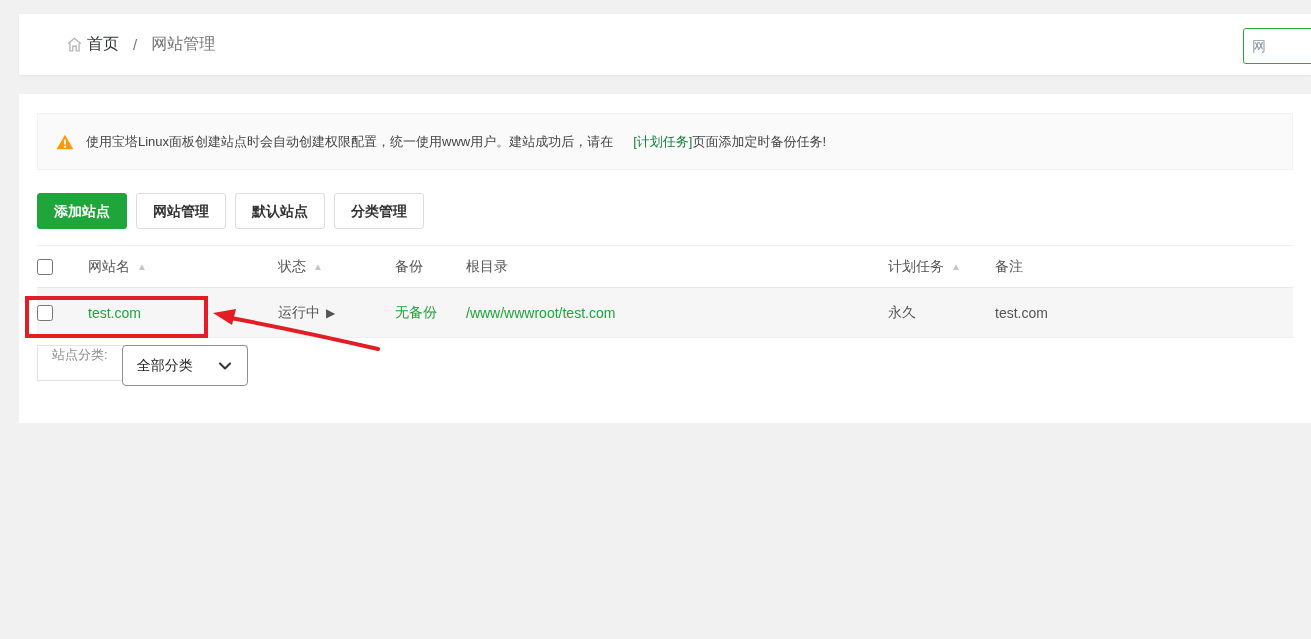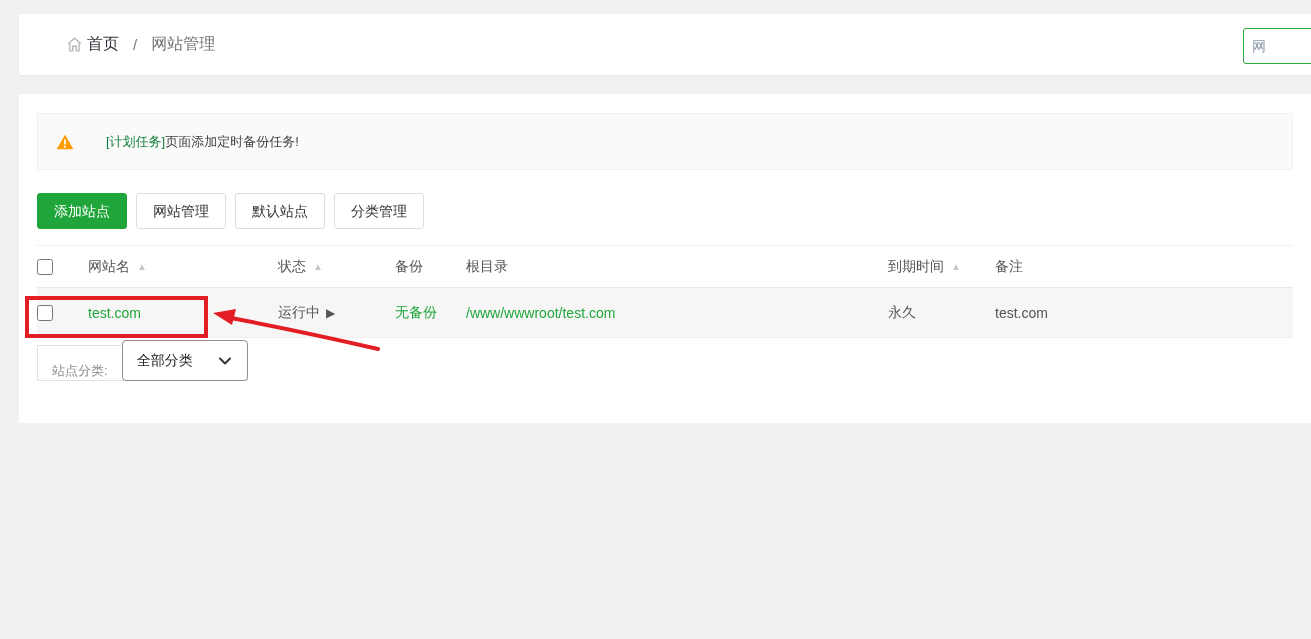--- a/index.html
+++ b/index.html
@@ -42,21 +42,21 @@
   .alert {
     position:absolute; left:18px; right:18px; top:19px; height:57px;
     background:#fafafa; border:1px solid #f2f2f2;
     display:flex; align-items:center; padding-left:18px;
     font-size:13px; color:#444;
   }
   .alert .warn-ic { width:18px; height:16px; margin-right:12px; flex:0 0 auto; }
   .alert a { color:#15803d; text-decoration:none;margin-left:20px; }
 
   
-  .toolbar { position:absolute; left:18px; top:99px; height:28px; display:flex; }
+  .toolbar { position:absolute; left:18px; top:99px; height:28px; display:flex;font-weight:bold; }
   .btn {
     height:36px; line-height:34px; padding:0 16px; margin-right:9px;
     font-size:14px; border-radius:3px; cursor:pointer;
     background:#fff; border:1px solid #ddd; color:#333;
     display:inline-block;
   }
   .btn.primary { background:#20a53a; border:1px solid #20a53a; color:#fff; }
 
   
   .site-table {
@@ -71,21 +71,21 @@
   .sort-ic { color:#c6c6c6; font-size:10px; margin-left:7px; vertical-align:1px; }
   .cb { width:16px; height:16px; accent-color:#fff; vertical-align:middle; }
   .green { color:#20a53a; }
   .grey  { color:#9a9a9a; }
   .site-link { color:#20a53a; text-decoration:none; }
   .play-ic { font-size:12px; margin-left:6px; }
 
   
   .filter-group {
     position:absolute; left:18px; top:251px; height:36px;
-    display:flex; align-items:flex-end;
+    display:flex; align-items:flex-start;
     border:1px solid #e3e3e3; background:#fff;
   }
   .filter-group .flabel { color:#8d8d8d; font-size:13px; padding:0 14px; }
   .filter-select {
     height:41px; margin:-1px -1px -1px 0;
     border:1px solid #8f8f8f; border-radius:4px; background:#fff;
     display:flex; align-items:center; padding:0 12px 0 14px;
     font-size:14px; color:#222; min-width:126px; cursor:pointer;
   }
   .filter-select .sel-txt { margin-right:26px; }
@@ -119,20 +119,21 @@
 <div class="panel">
 
   <div class="alert">
     <span class="warn-ic">
       <svg viewBox="0 0 20 18" width="18" height="16">
         <path d="M10 0.8 L19.4 17.2 H0.6 Z" fill="#ff9b00"></path>
         <rect x="9" y="6" width="2" height="6" rx="1" fill="#fff"></rect>
         <circle cx="10" cy="14.4" r="1.2" fill="#fff"></circle>
       </svg>
     </span>
+    <span>使用宝塔Linux面板创建站点时会自动创建权限配置，统一使用www用户。建站成功后，请在</span>
       <a href="#">[计划任务]</a>
       <span>页面添加定时备份任务!</span>
   </div>
 
   <div class="toolbar">
     <span class="btn primary">添加站点</span>
     <span class="btn">网站管理</span>
     <span class="btn">默认站点</span>
     <span class="btn">分类管理</span>
   </div>
@@ -156,21 +157,21 @@
         <th>
           <span>状态</span><span class="sort-ic">▲</span>
         </th>
         <th>
           <span>备份</span>
         </th>
         <th>
           <span>根目录</span>
         </th>
         <th>
-          <span>到期时间</span><span class="sort-ic">▲</span>
+          <span>计划任务</span><span class="sort-ic">▲</span>
         </th>
         <th>
           <span>备注</span>
         </th>
       </tr>
     </thead>
     <tbody>
       <tr>
         <td><input type="checkbox" class="cb" style=""></td>
         <td><a href="#" class="site-link">test.com</a></td>

